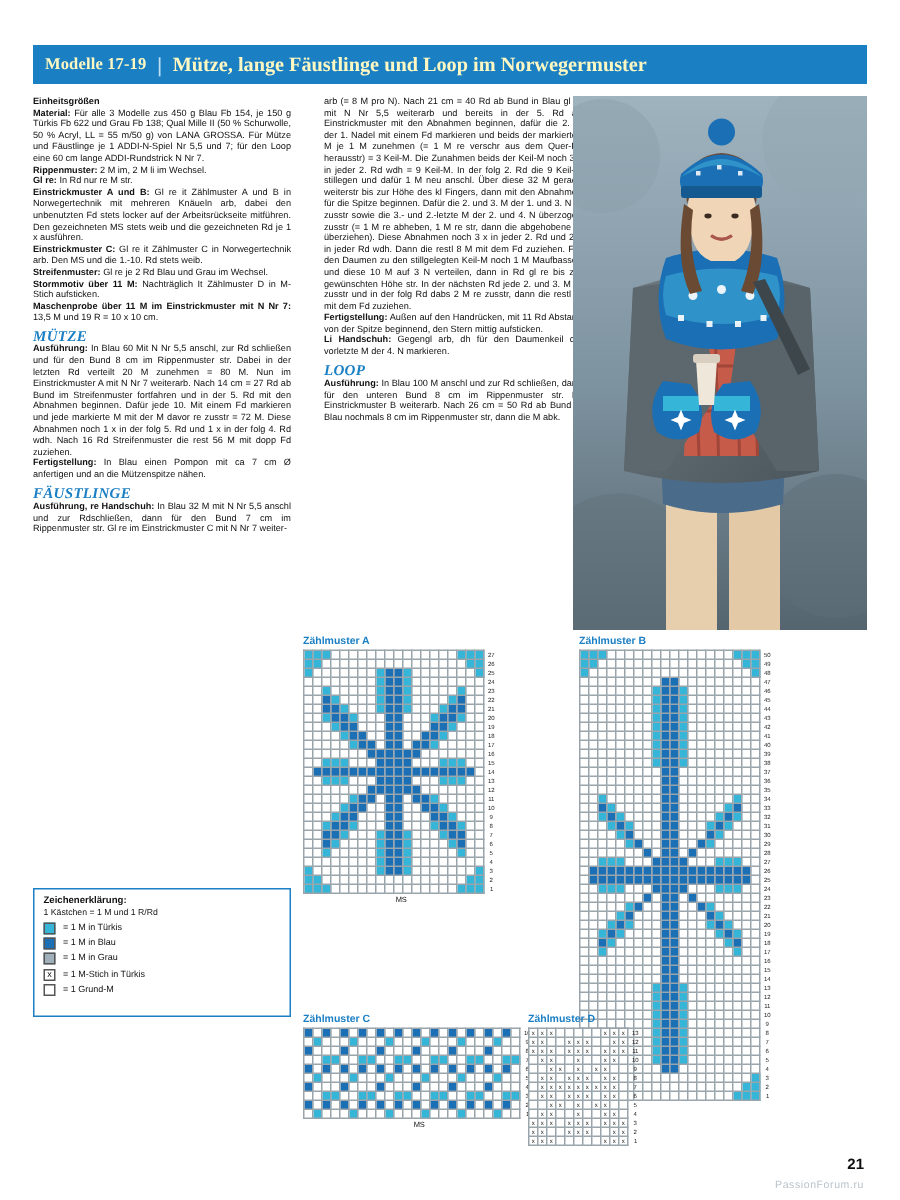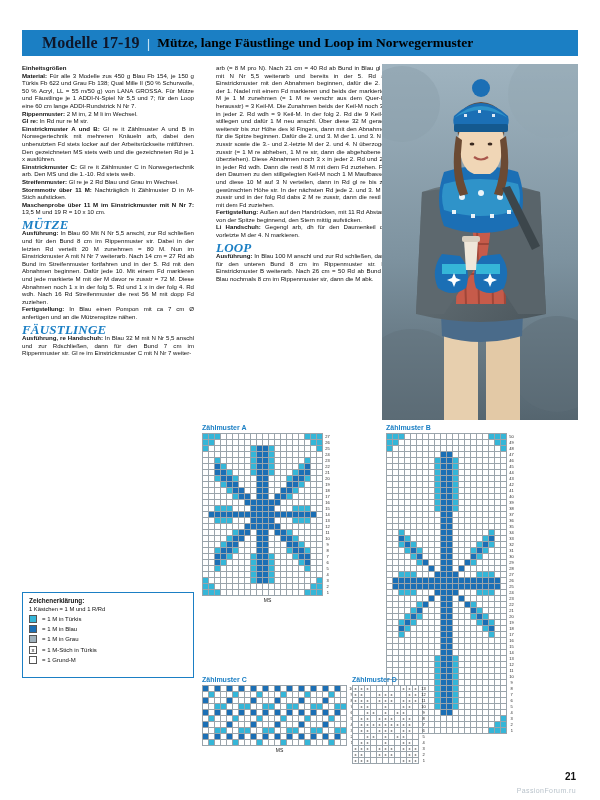--- a/index.html
+++ b/index.html
@@ -14,44 +14,44 @@
     position:absolute;left:0;top:0;width:600px;height:800px;
     background:#fff;
   }
   
   .header{
     position:absolute;left:22px;top:30px;width:556px;height:26px;
     background:#1b7fc4;
     display:flex;align-items:center;
   }
   .header .title{
-    color:#0f172a;font-size:16px;font-weight:bold;
-    padding-left:20px;letter-spacing:.1px;
+    color:#fef9c3;font-size:11px;font-weight:bold;
+    padding-left:8px;letter-spacing:.1px;
     font-family:"Liberation Serif", serif;
   }
   .header .sep{
     color:#bfe0f3;font-size:13.5px;padding:0 7px;font-weight:normal;
   }
   .header .subtitle{
-    color:#000000;font-size:13.5px;font-weight:bold;
+    color:#fef9c3;font-size:13.5px;font-weight:bold;
     font-family:"Liberation Serif", serif;
   }
   
   .col{
     position:absolute;top:64px;
     font-size:6.1px;line-height:7.6px;
     color:#111;text-align:justify;
   }
   .col1{left:22px;width:172px;}
   .col2{left:216px;width:172px;}
   .col p{margin:0 0 0 0;}
   .col b{font-weight:bold;}
   .sechead{
     color:#1b7fc4;font-weight:bold;font-style:italic;
-    font-size:13px;margin:5px 0 1px 0;letter-spacing:.2px;
+    font-size:10px;margin:5px 0 1px 0;letter-spacing:.2px;
     font-family:"Liberation Serif", serif;
   }
   .blk{margin-bottom:3.5px;}
   
   .photo{
     position:absolute;left:382px;top:64px;width:196px;height:356px;
     overflow:hidden;background:#8a9aa6;
   }
   
   .legend{

